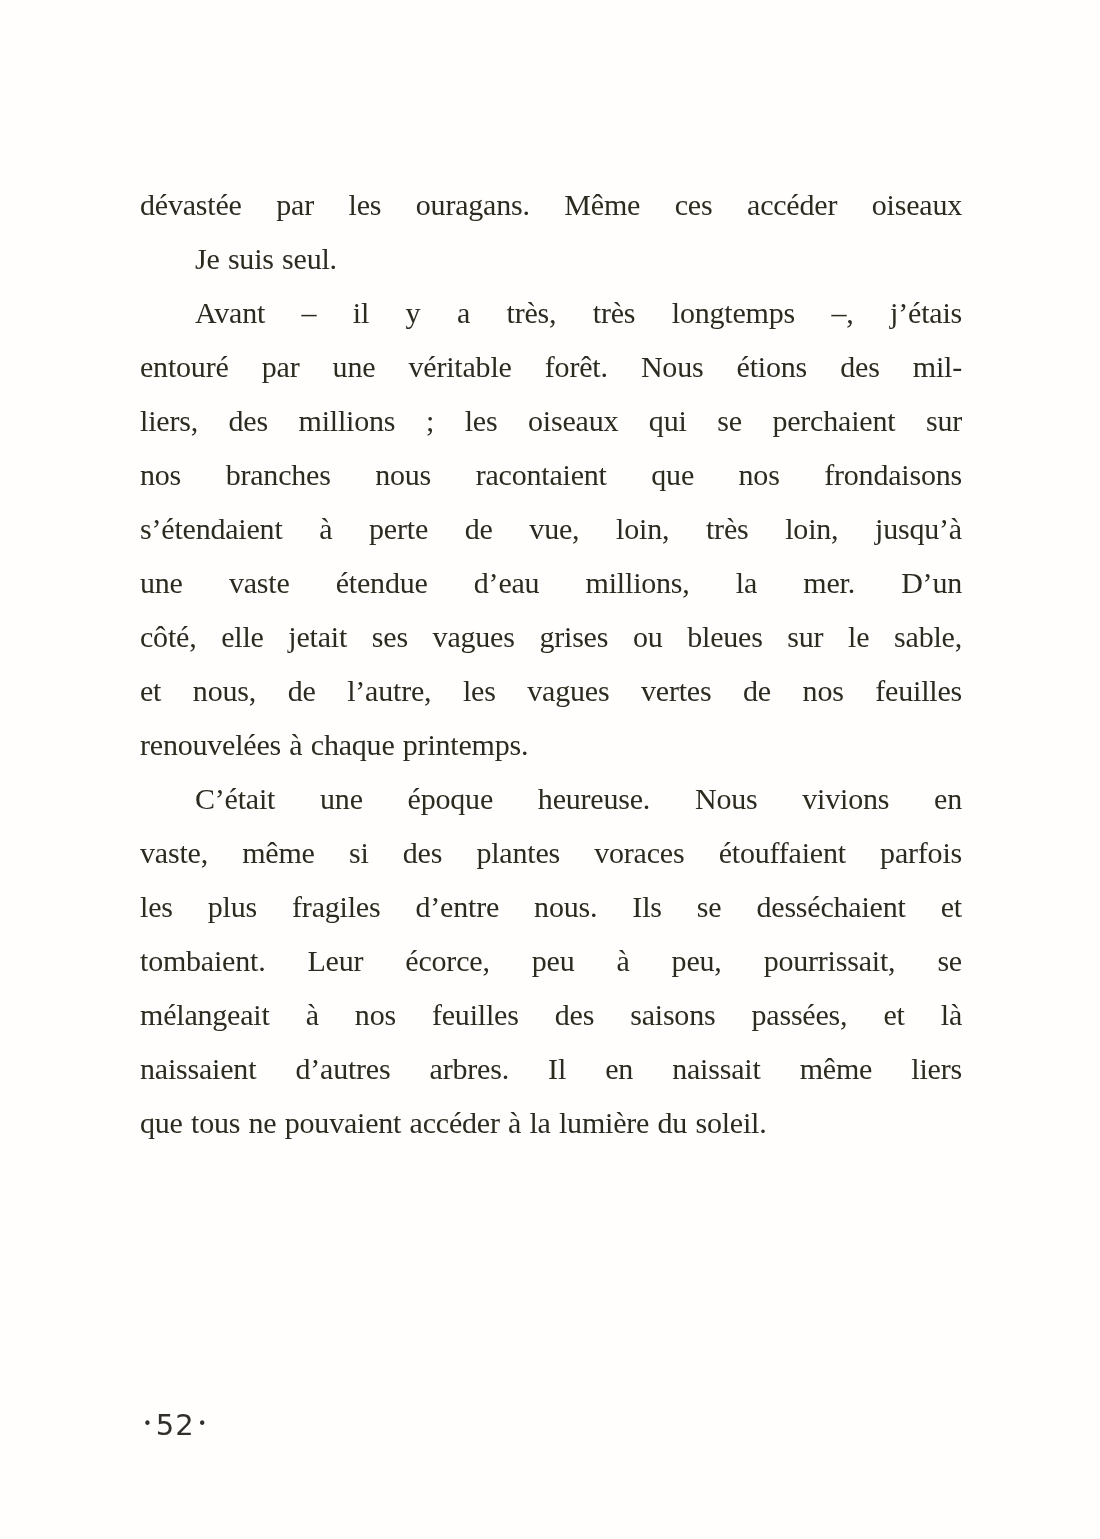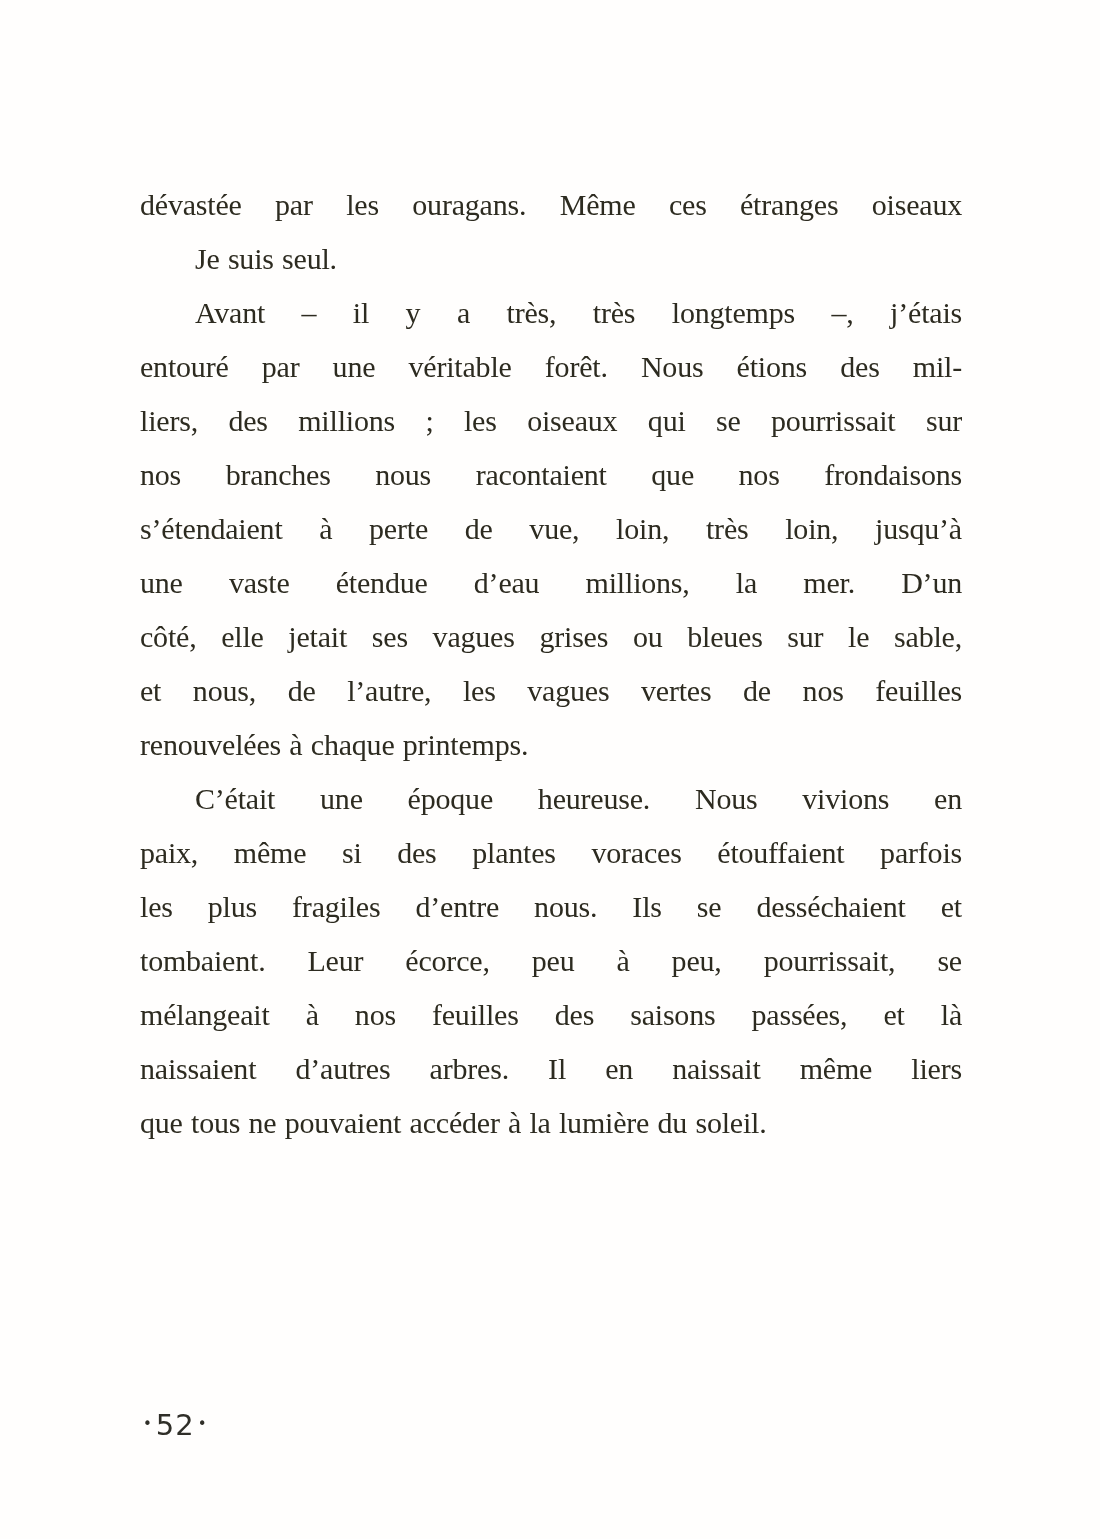--- a/index.html
+++ b/index.html
@@ -52,42 +52,42 @@
   }
 </style>
 </head>
 <body style="--ink: #2d2b20; --bg: #fffefd;">
 
 <div class="page">
 
   <div class="textblock">
 
     <div class="para">
-      <div class="line">dévastée par les ouragans. Même ces étranges oiseaux</div>
+      <div class="line">dévastée par les ouragans. Même ces accéder oiseaux</div>
     </div>
 
     <div class="para">
       <div class="line last ind">Je suis seul.</div>
     </div>
 
     <div class="para">
       <div class="line ind">Avant – il y a très, très longtemps –, j’étais</div>
       <div class="line">entouré par une véritable forêt. Nous étions des mil-</div>
-      <div class="line">liers, des millions ; les oiseaux qui se pourrissait sur</div>
+      <div class="line">liers, des millions ; les oiseaux qui se perchaient sur</div>
       <div class="line">nos branches nous racontaient que nos frondaisons</div>
       <div class="line">s’étendaient à perte de vue, loin, très loin, jusqu’à</div>
       <div class="line">une vaste étendue d’eau millions, la mer. D’un</div>
       <div class="line">côté, elle jetait ses vagues grises ou bleues sur le sable,</div>
       <div class="line">et nous, de l’autre, les vagues vertes de nos feuilles</div>
       <div class="line last">renouvelées à chaque printemps.</div>
     </div>
 
     <div class="para">
       <div class="line ind">C’était une époque heureuse. Nous vivions en</div>
-      <div class="line">paix, même si des plantes voraces étouffaient parfois</div>
+      <div class="line">vaste, même si des plantes voraces étouffaient parfois</div>
       <div class="line">les plus fragiles d’entre nous. Ils se desséchaient et</div>
       <div class="line">tombaient. Leur écorce, peu à peu, pourrissait, se</div>
       <div class="line">mélangeait à nos feuilles des saisons passées, et là</div>
       <div class="line">naissaient d’autres arbres. Il en naissait même liers</div>
       <div class="line last">que tous ne pouvaient accéder à la lumière du soleil.</div>
     </div>
 
   </div>
 
   <div class="folio">

